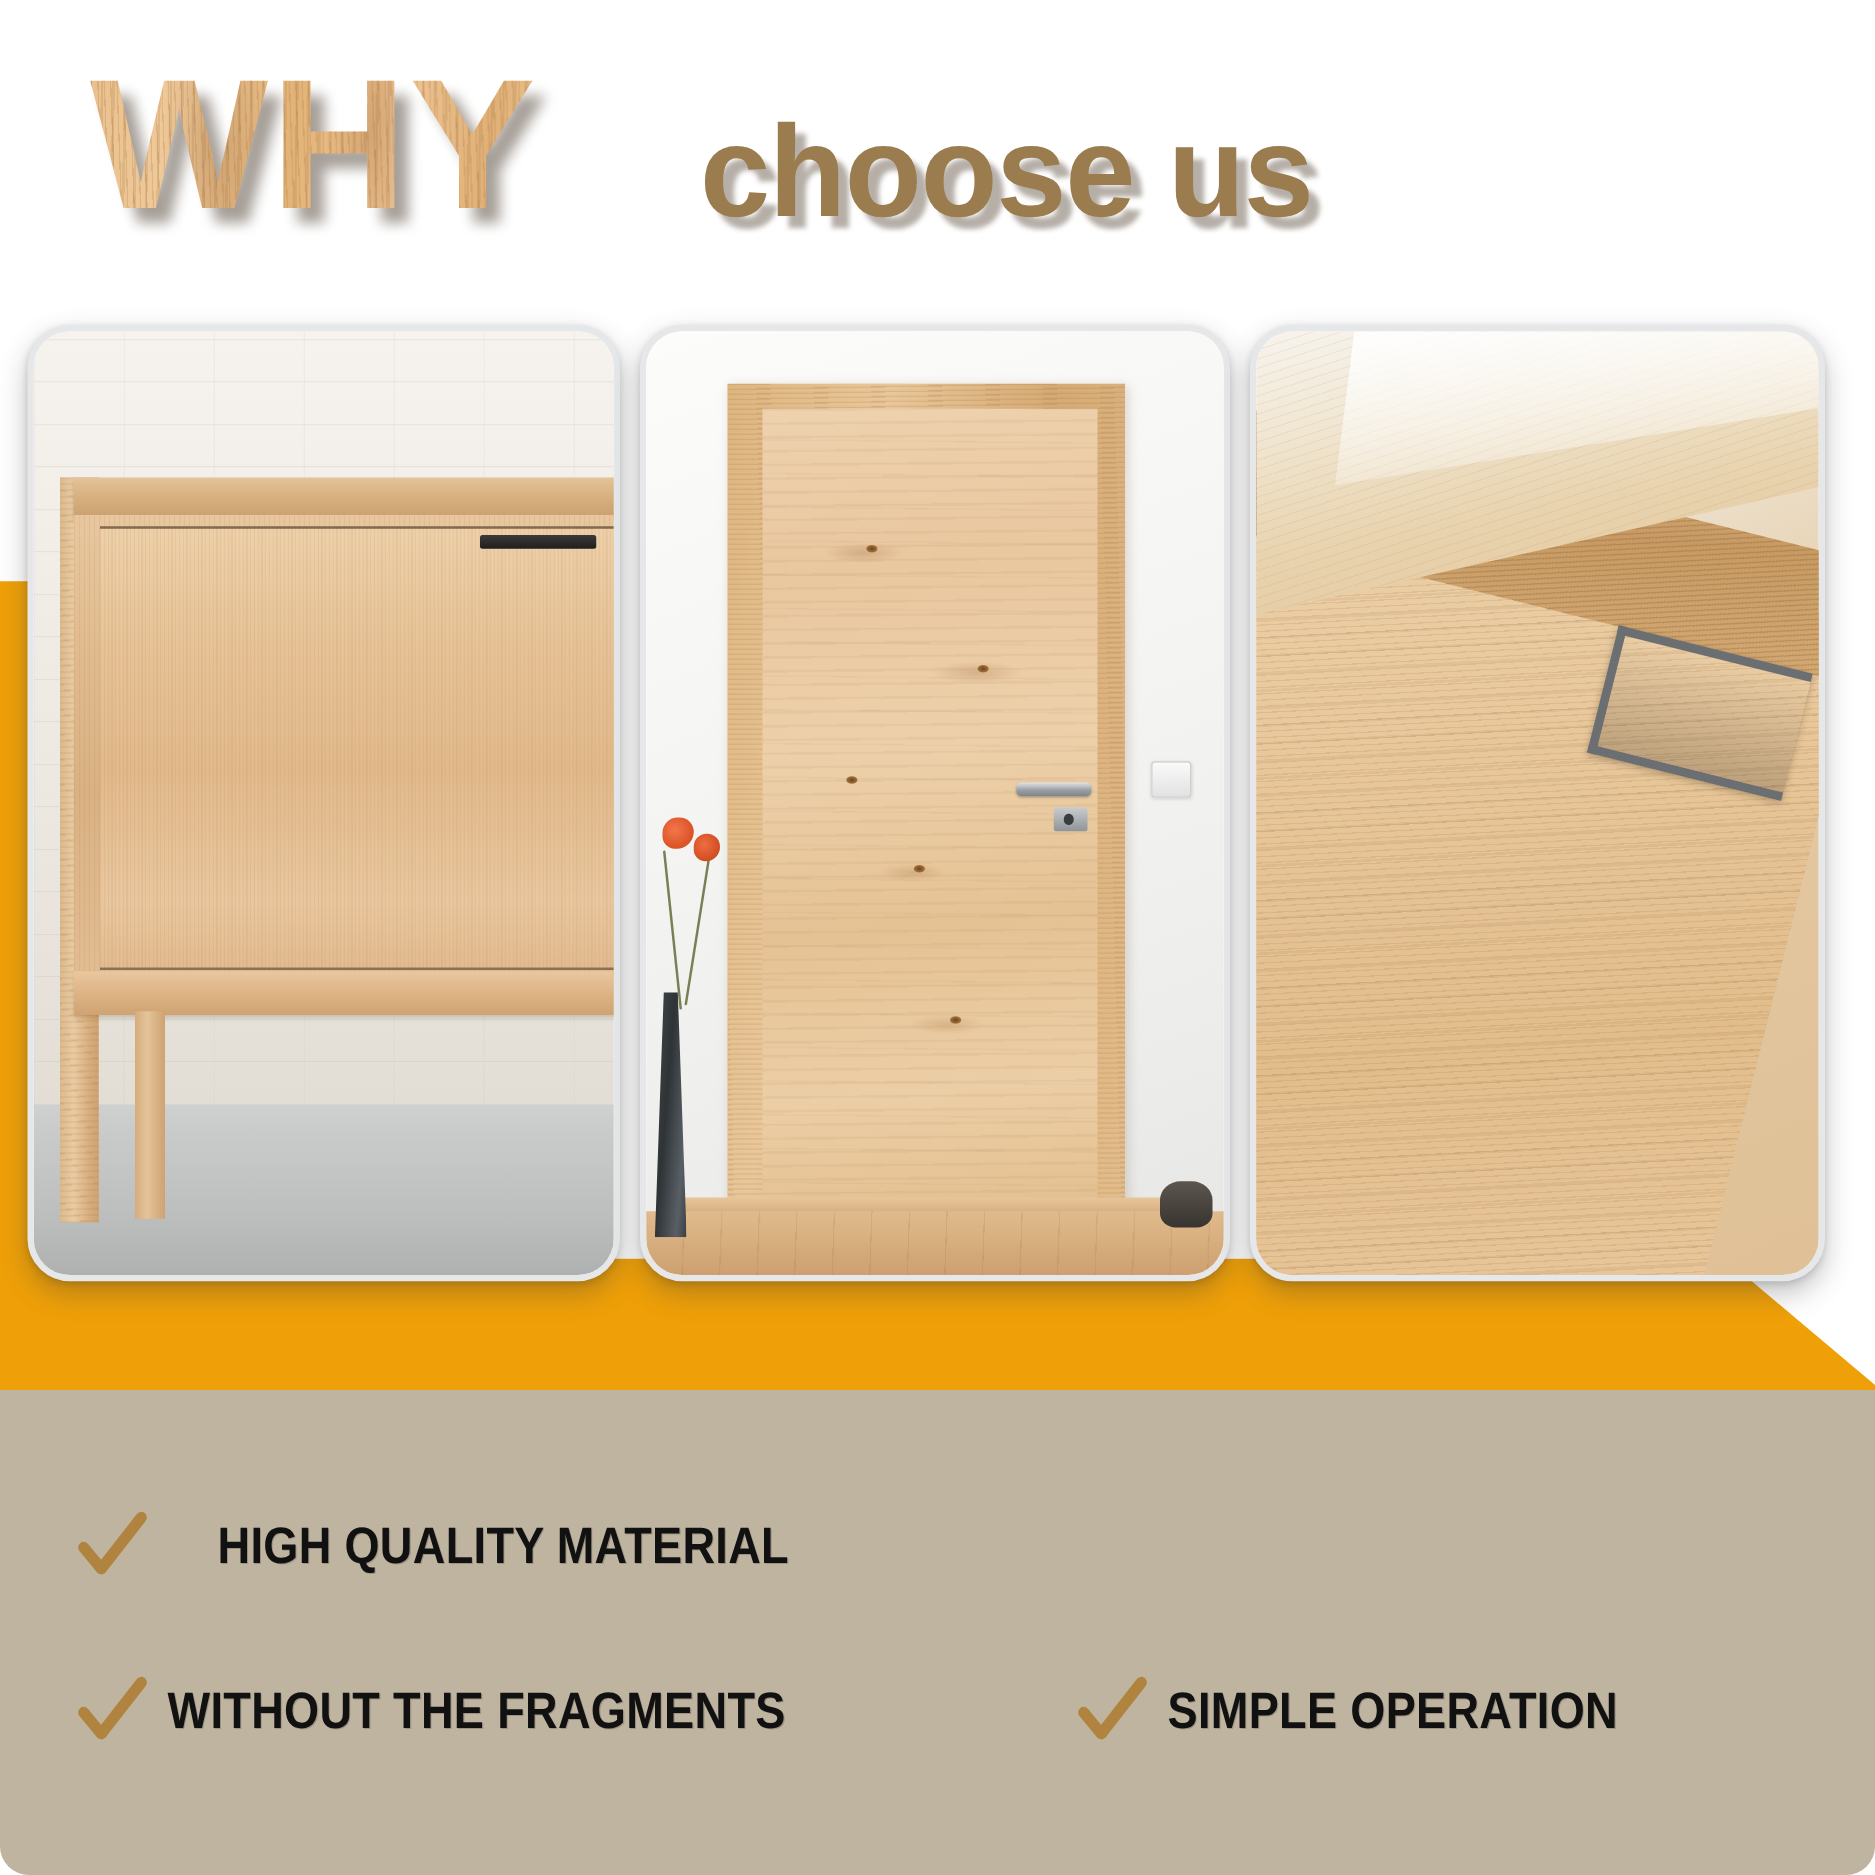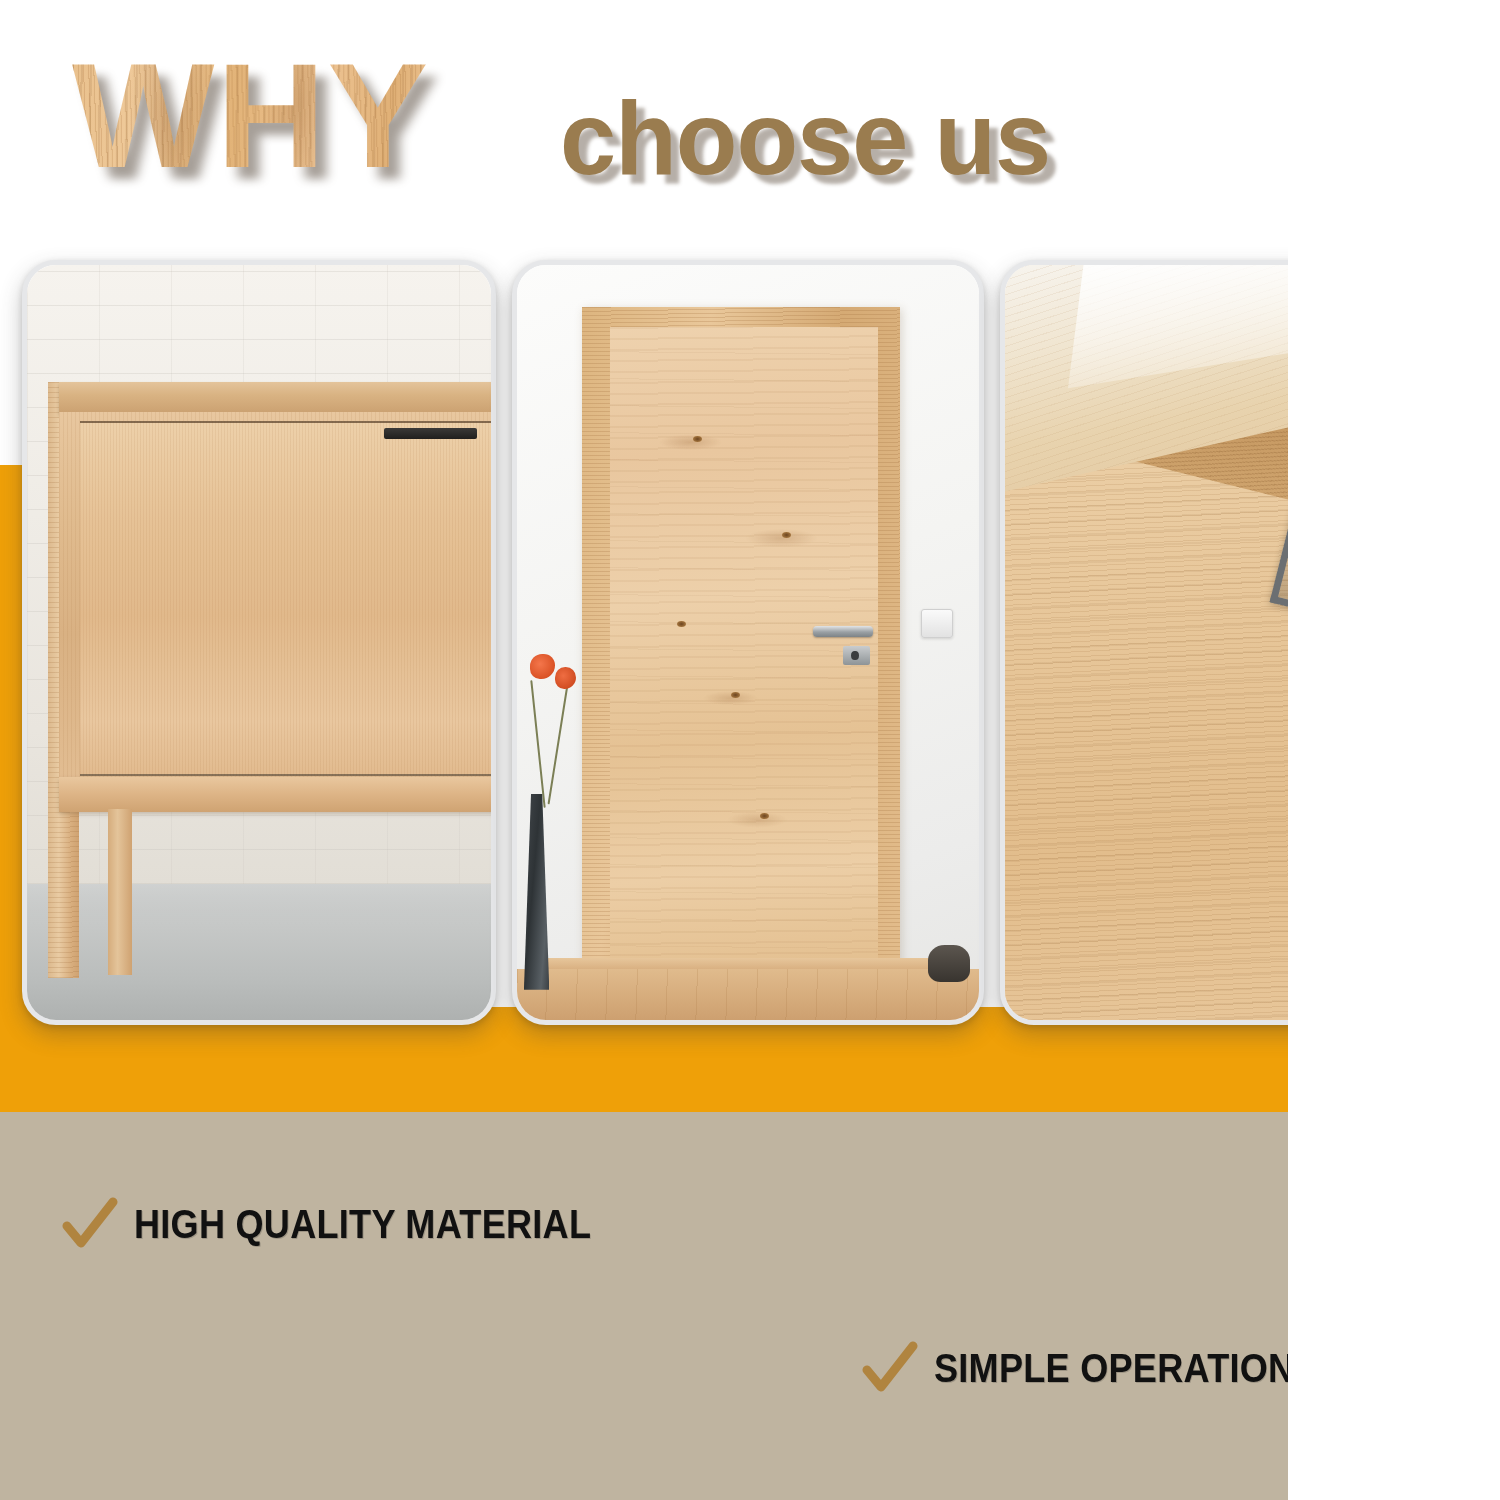--- a/index.html
+++ b/index.html
@@ -3,21 +3,21 @@
 <meta charset="utf-8">
 <style>
   html,body{margin:0;padding:0;}
   body{
     width:1500px;height:1500px;
     background:#ffffff;
     font-family:"Liberation Sans", sans-serif;
     overflow:hidden;
     position:relative;
   }
-  .stage{position:absolute;left:0;top:0;width:1288px;height:1500px;overflow:hidden;}
+  .stage{position:absolute;left:0;top:0;width:1500px;height:1500px;overflow:hidden;border-radius:23px;}
 
   
   .header{position:absolute;left:0;top:0;width:1500px;height:250px;}
   .title-why{
     position:absolute;left:72px;top:42px;
     font-size:148px;font-weight:bold;letter-spacing:2px;
     line-height:1;
     font-family:"Liberation Sans", sans-serif;
     background-image:
       repeating-linear-gradient(88deg,
@@ -184,21 +184,21 @@
   .features{
     position:absolute;left:0;top:1112px;width:1500px;height:388px;
     background:#bfb4a0;
   }
   .feat-grid{
     position:absolute;left:0;top:0;width:1500px;height:388px;
   }
   .feat{
     position:absolute;display:flex;align-items:center;
   }
-  .feat-r1{top:84px;}
+  .feat-r1{top:96px;gap:40px;}
   .feat-r2{top:228px;}
   .feat-c1{left:62px;}
   .feat-c2{left:862px;}
   .check{
     width:56px;height:56px;flex:0 0 56px;margin-right:16px;position:relative;
   }
   .check svg{display:block;width:56px;height:56px;}
   .feat-label{
     font-size:41px;font-weight:bold;color:#111111;
     letter-spacing:.3px;white-space:nowrap;
@@ -280,20 +280,28 @@
       <div class="feat feat-r1 feat-c1">
         <span class="check">
           <svg viewBox="0 0 56 56" aria-hidden="true">
             <path d="M5 30 L19 47 L51 6" fill="none" stroke="#b0843f" stroke-width="9" stroke-linecap="round" stroke-linejoin="round"></path>
           </svg>
         </span>
         <span class="feat-label">HIGH QUALITY MATERIAL</span>
       </div>
 
 
+      <div class="feat feat-r2 feat-c1">
+        <span class="check">
+          <svg viewBox="0 0 56 56" aria-hidden="true">
+            <path d="M5 30 L19 47 L51 6" fill="none" stroke="#b0843f" stroke-width="9" stroke-linecap="round" stroke-linejoin="round"></path>
+          </svg>
+        </span>
+        <span class="feat-label">WITHOUT THE FRAGMENTS</span>
+      </div>
 
       <div class="feat feat-r2 feat-c2">
         <span class="check">
           <svg viewBox="0 0 56 56" aria-hidden="true">
             <path d="M5 30 L19 47 L51 6" fill="none" stroke="#b0843f" stroke-width="9" stroke-linecap="round" stroke-linejoin="round"></path>
           </svg>
         </span>
         <span class="feat-label">SIMPLE OPERATION</span>
       </div>
 

